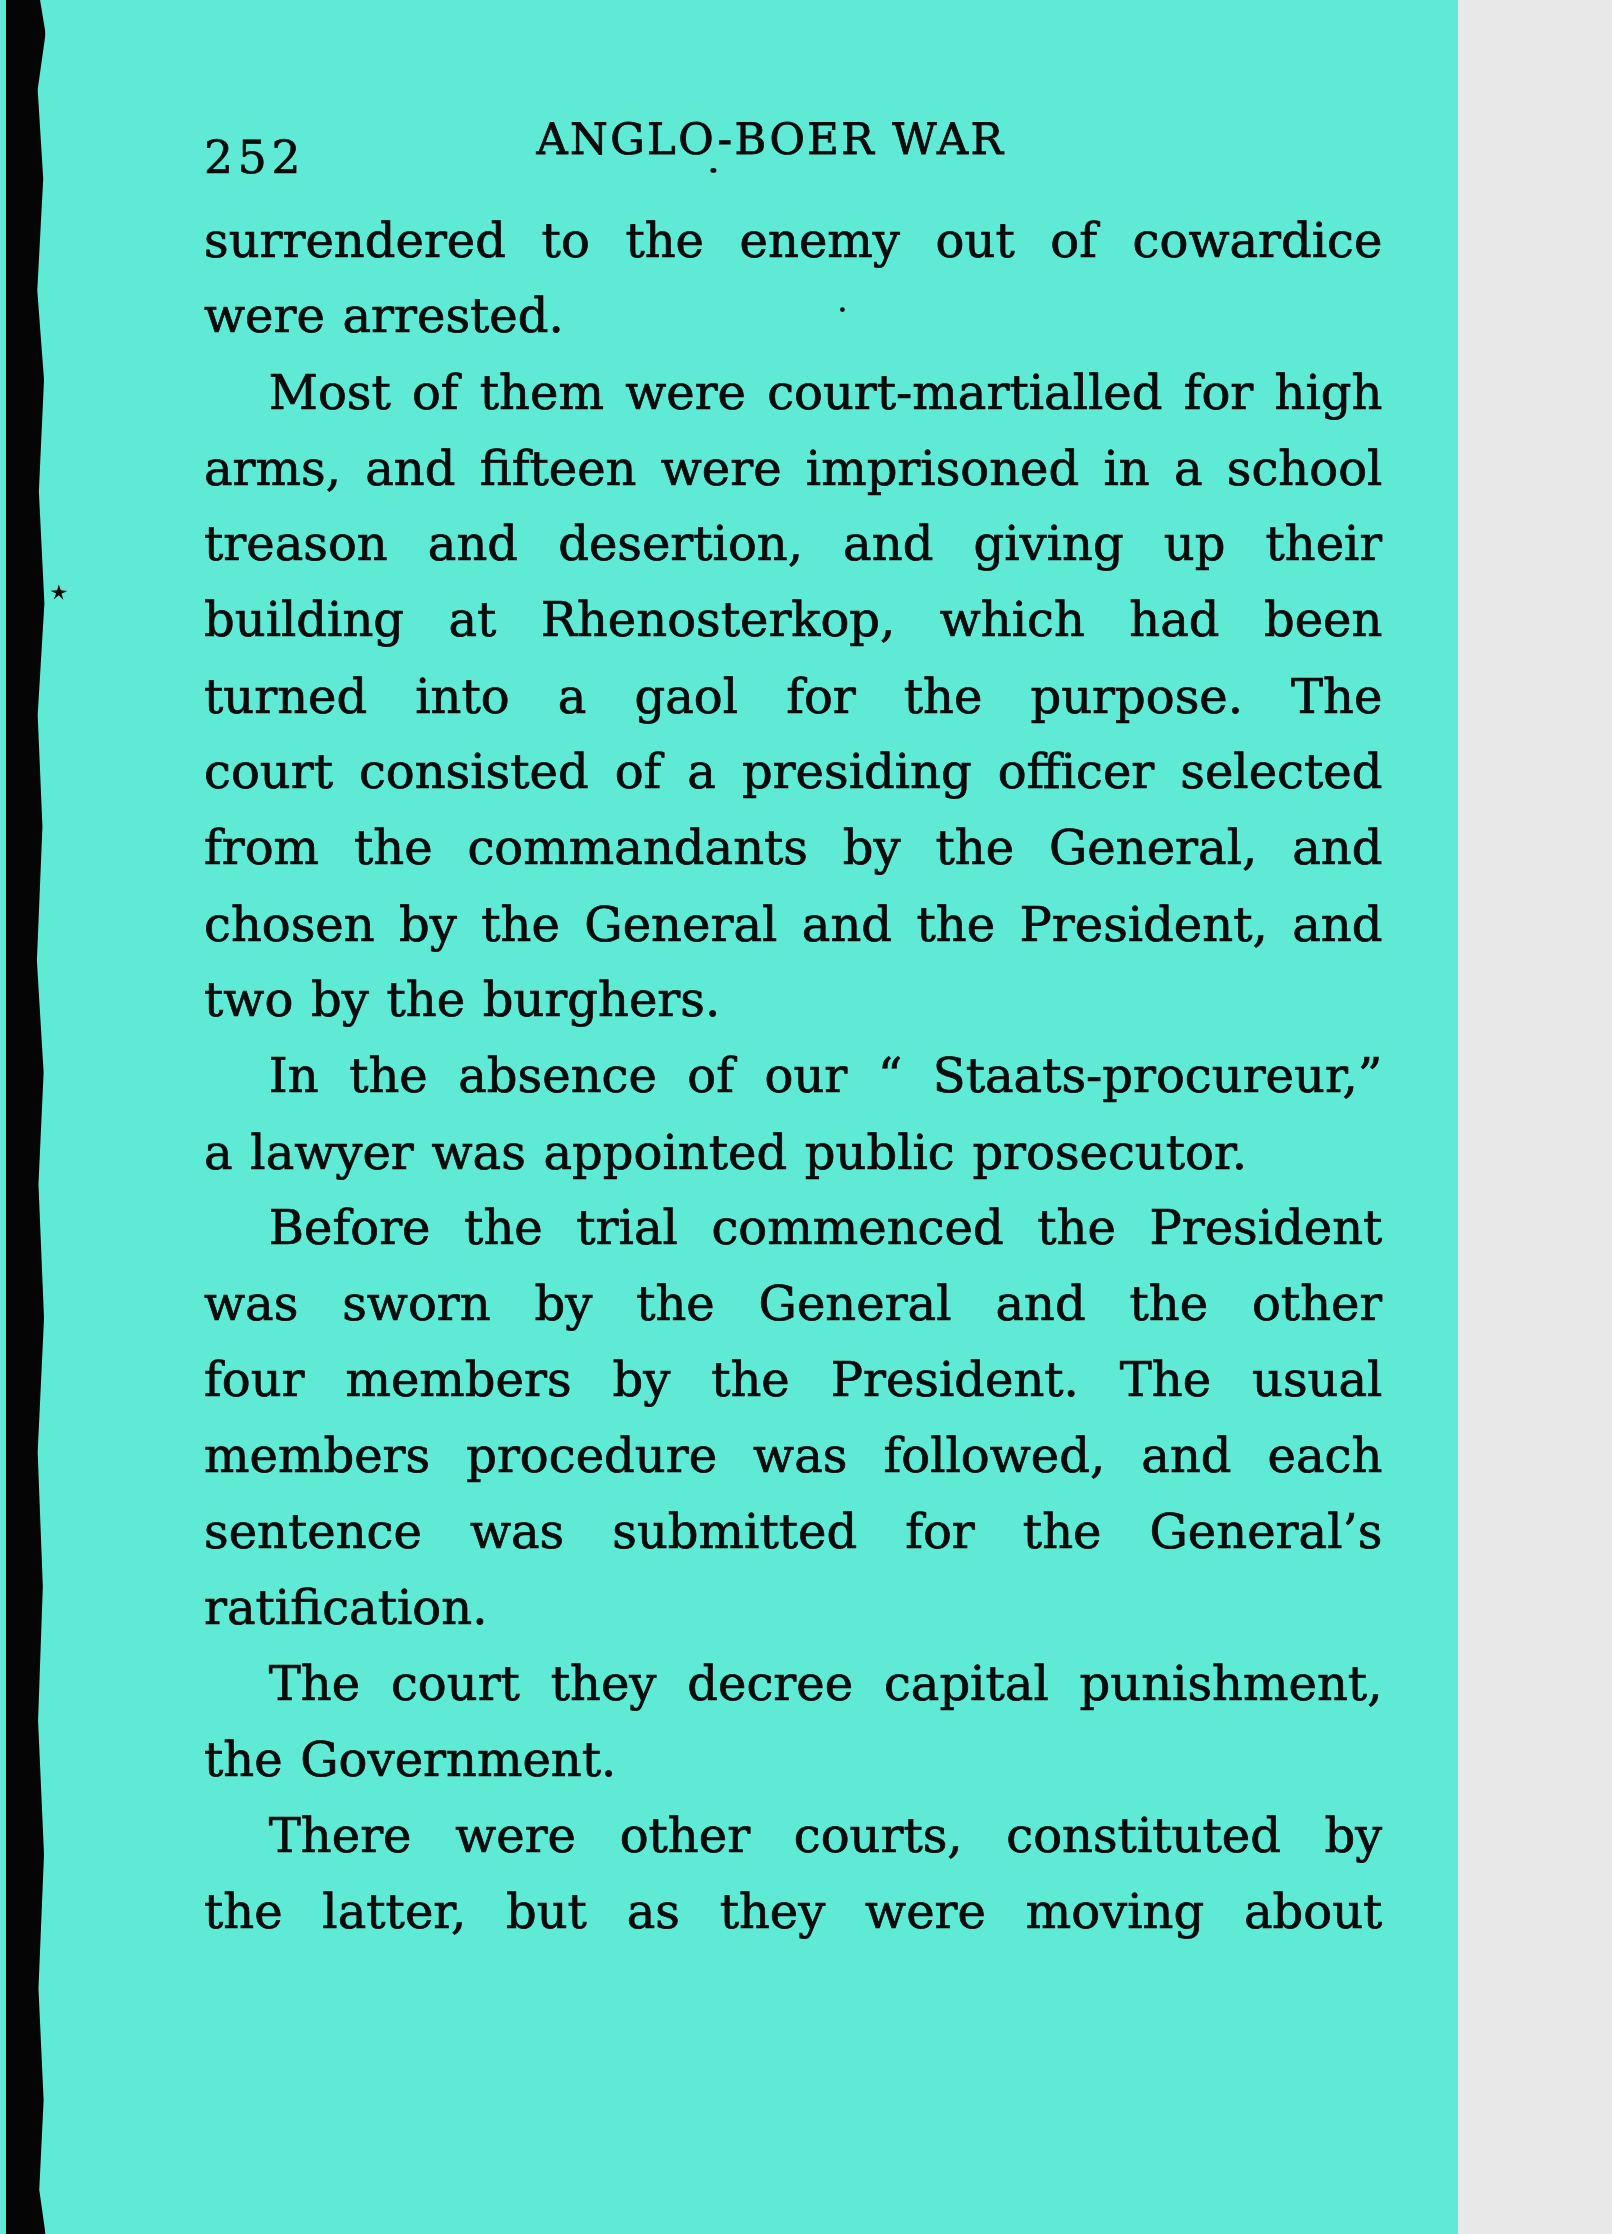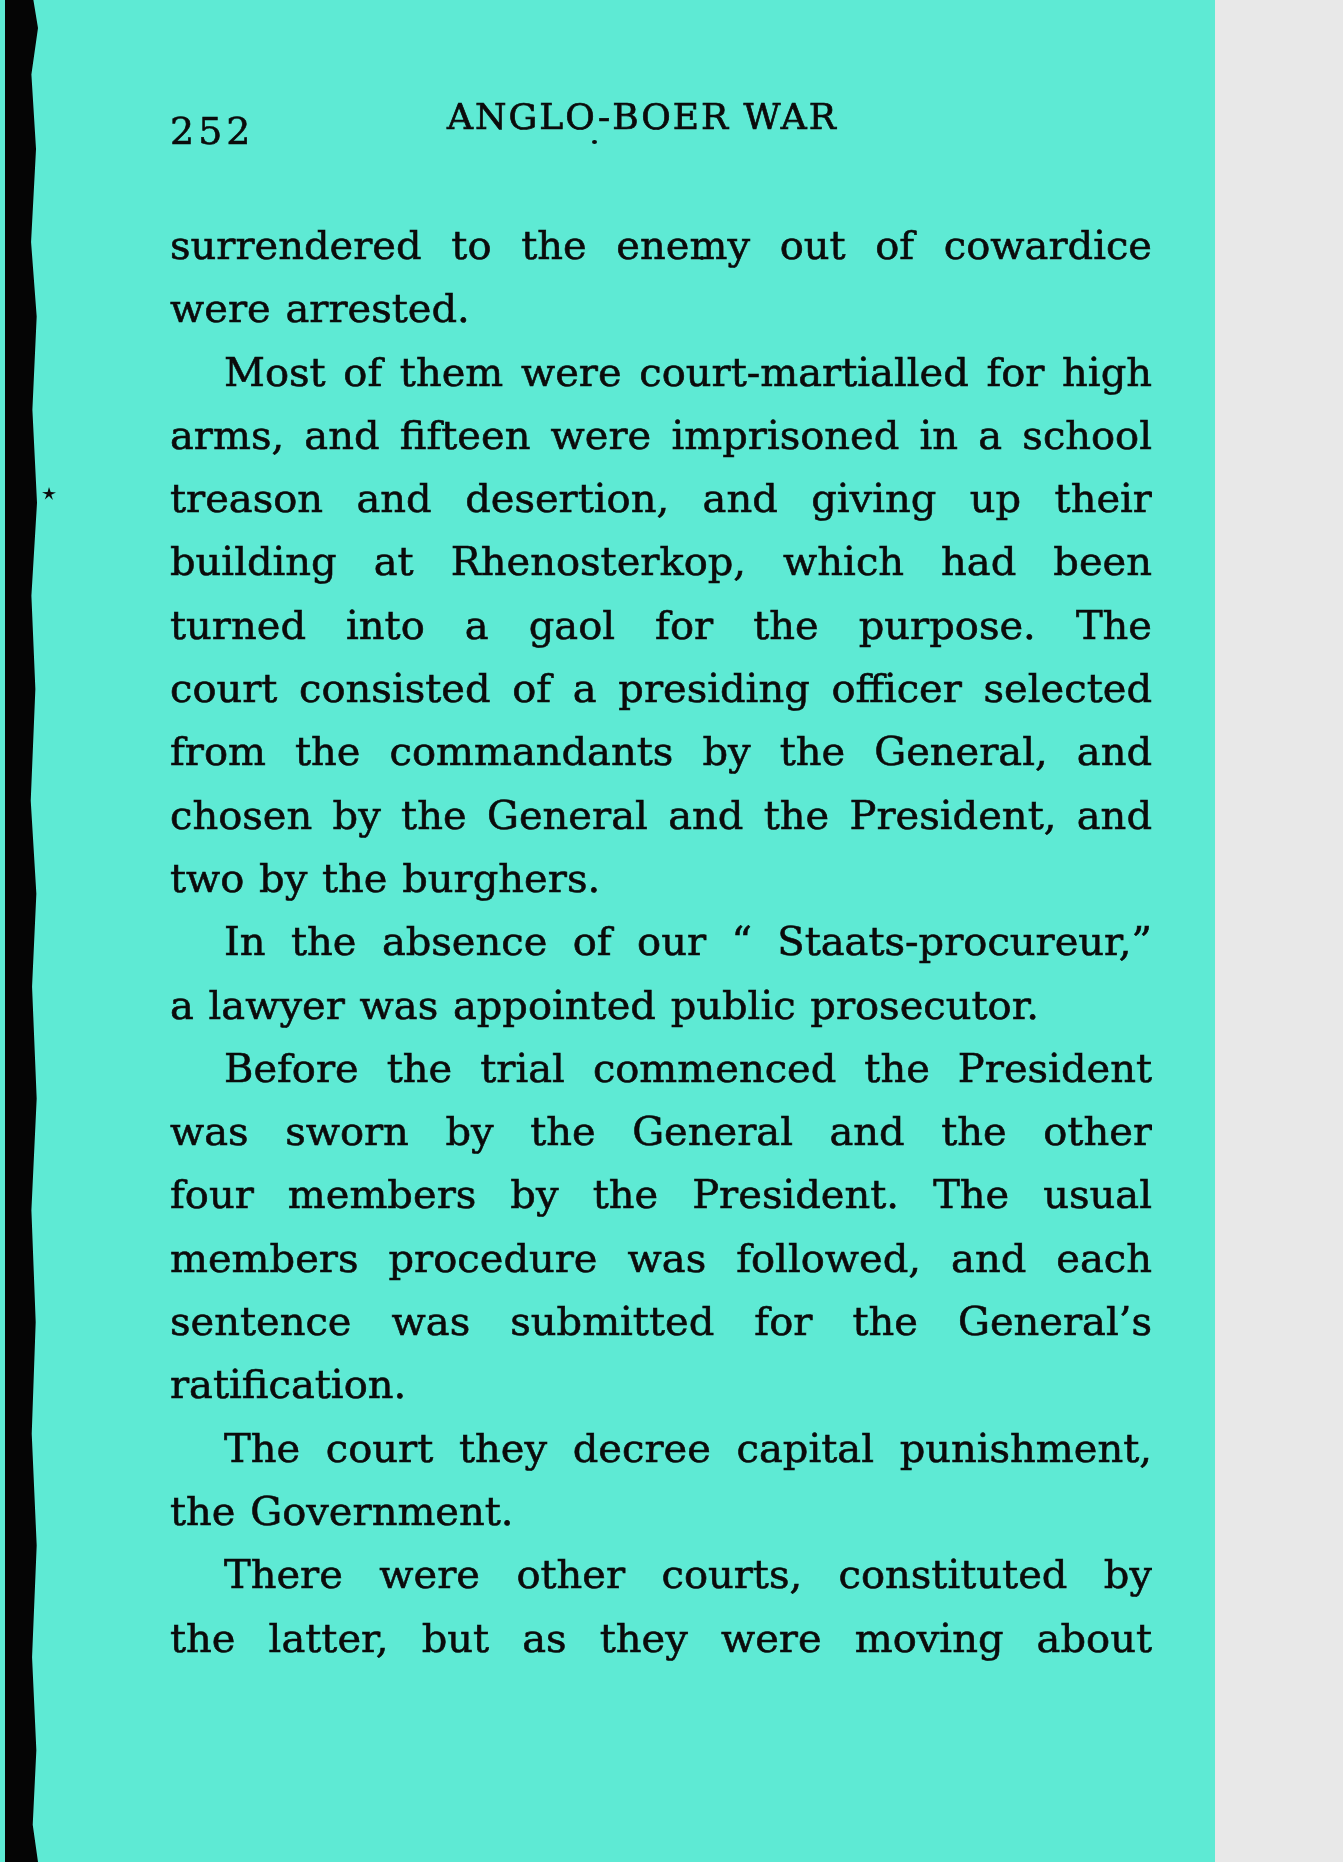--- a/index.html
+++ b/index.html
@@ -28,21 +28,20 @@
     position:absolute;left:447px;top:99px;
     font-size:36px;line-height:1;letter-spacing:2px;
     -webkit-text-stroke:0.7px #0b0b0b;
     white-space:nowrap;
   }
   .textcol{
     position:absolute;left:170px;top:170px;width:982px;
     font-size:40px;line-height:63.3px;
     -webkit-text-stroke:0.6px #0b0b0b;
     word-spacing:2px;
-    margin-top:44px;
   }
   .line{
     height:63.3px;overflow:hidden;
     text-align:justify;text-align-last:justify;
   }
   .line.indent{padding-left:54px;}
   .line.end{text-align:right;text-align-last:left;}
   
   .smudge{position:absolute;background:#050505;border-radius:46% 54% 58% 42%/55% 45% 52% 48%;}
   .speck{position:absolute;background:#0b0b0b;border-radius:50%;}

